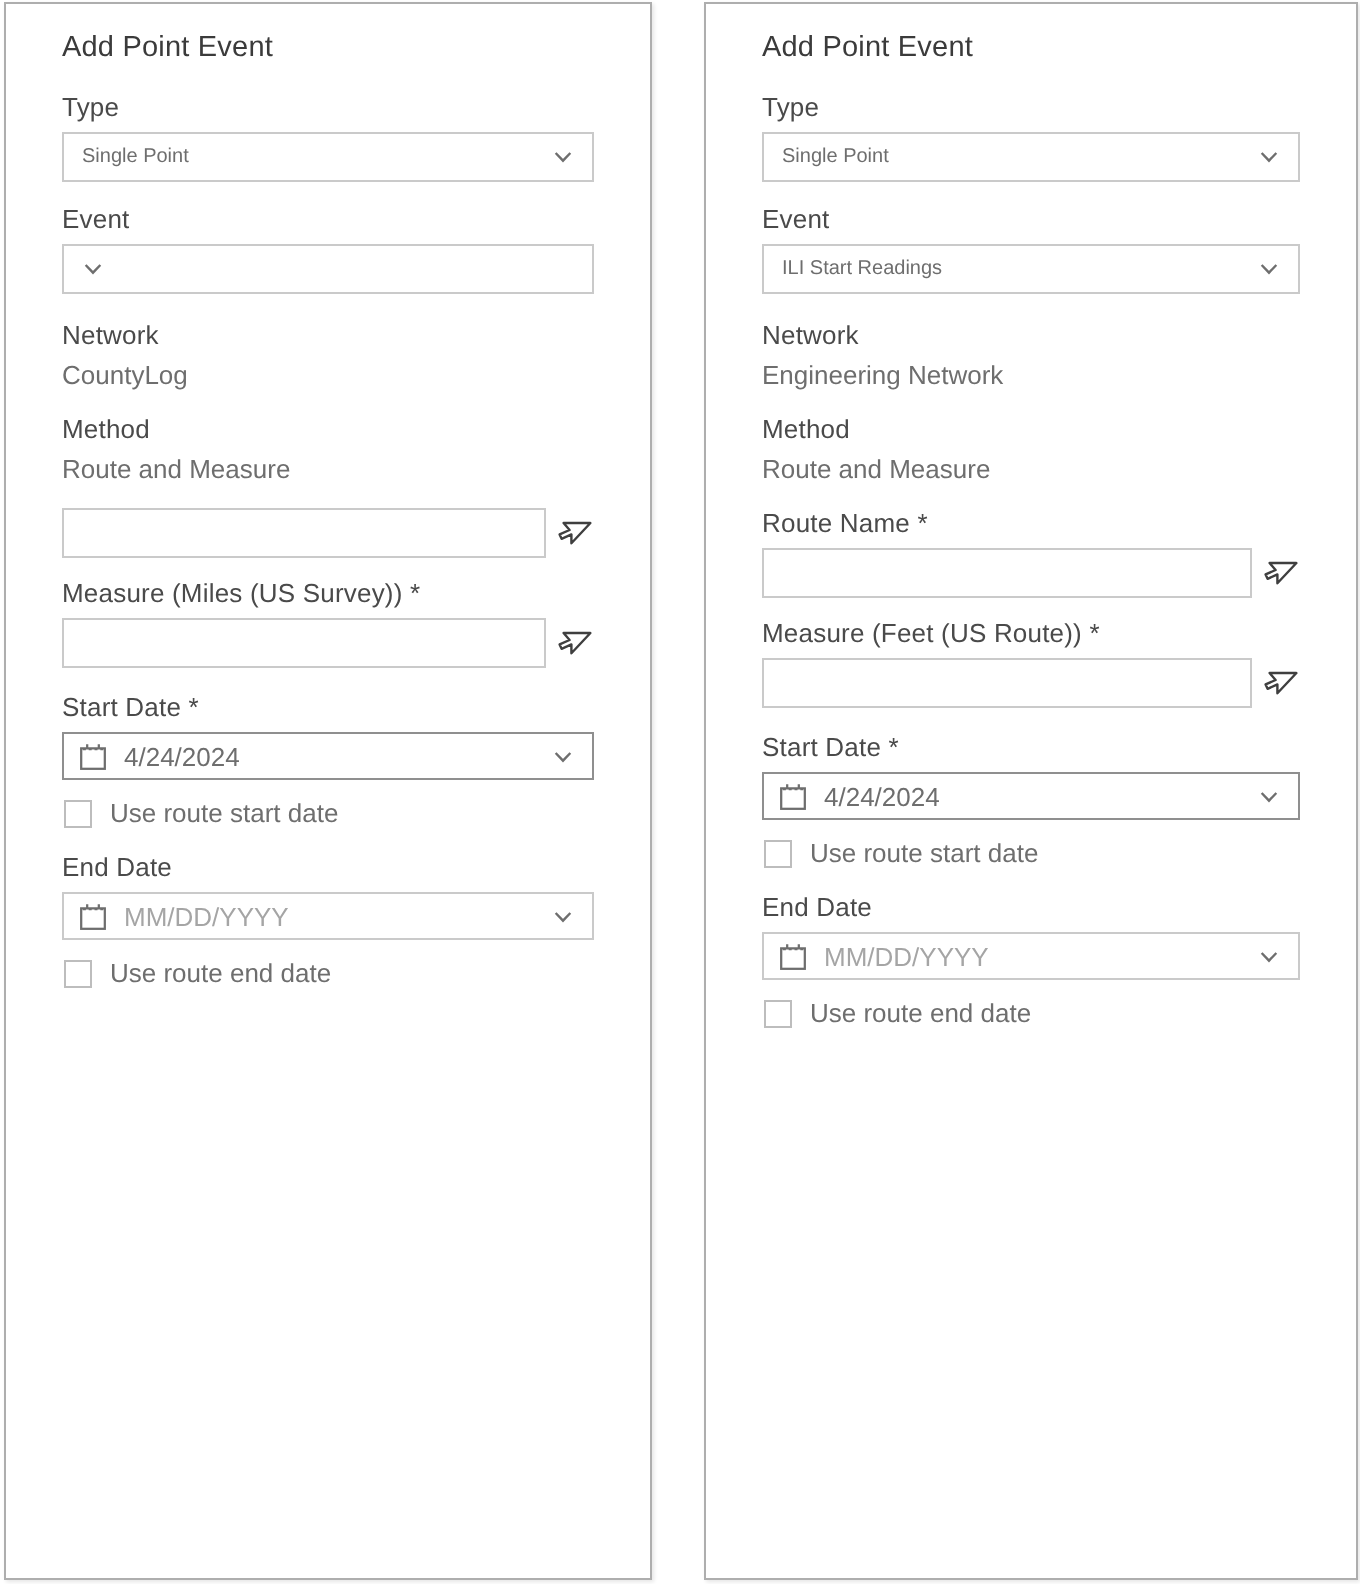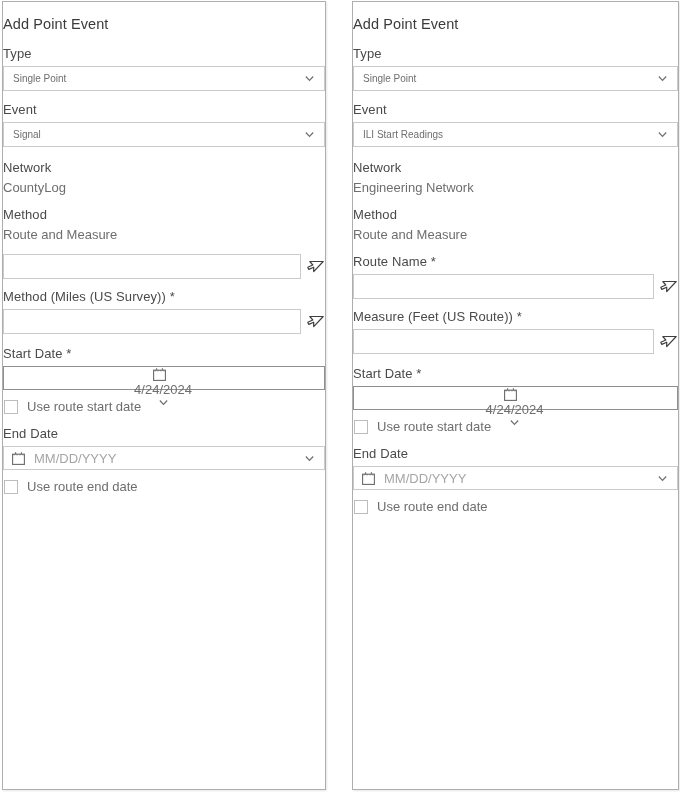--- a/index.html
+++ b/index.html
@@ -14,21 +14,21 @@
     padding-left: 2px;
     padding-top: 1px;
     gap: 26px;
   }
   .panel {
     width: 324px;
     height: 789px;
     border: 1px solid var(--panel-border, #aeaeae);
     box-shadow: 1px 1px 2px rgba(0,0,0,0.10);
     background: #ffffff;
-    padding: 14px 0;
+    padding: 14px 28px;
   }
   .panel.right { width: 327px; }
   .title {
     font-size: 14.5px;
     font-weight: 400;
     color: var(--title-text, #3b3b3b);
     line-height: 17px;
     margin-bottom: 13px;
     letter-spacing: 0.1px;
   }
@@ -82,21 +82,21 @@
     min-width: 0;
   }
   .pick {
     width: 19px; height: 19px;
     margin-left: 5px;
     flex: 0 0 auto;
     display: flex; align-items: center; justify-content: center;
     cursor: pointer;
   }
   .datebox { padding: 0 9px 0 7px; height: 24px; }
-  .datebox.start { border-color: var(--start-date-border, #8f8f8f); flex-direction: column; }
+  .datebox.start { border-color: var(--start-date-border, #8f8f8f); }
   .cal { display: flex; align-items: center; margin-right: 8px; color: var(--icon, #6e6e6e); }
   .date-text {
     flex: 1;
     font-size: 13px;
     color: var(--value-text, #6e6e6e);
   }
   .date-text.placeholder { color: var(--placeholder-text, #a5a5a5); }
   .date-group { margin-bottom: 9px; }
   .check-row {
     display: flex;
@@ -134,21 +134,20 @@
           <svg width="11" height="11" viewBox="0 0 12 12">
               <path d="M2 3.8 L6 8 L10 3.8" fill="none" stroke="currentColor" stroke-width="1.3"></path>
             </svg>
         </span>
       </div>
     </div>
 
     <div class="group" style="margin-bottom:13px;">
       <div class="label">Event</div>
       <div class="select">
-        <span class="select-text">Signal</span>
         <span class="chev">
           <svg width="11" height="11" viewBox="0 0 12 12">
               <path d="M2 3.8 L6 8 L10 3.8" fill="none" stroke="currentColor" stroke-width="1.3"></path>
             </svg>
         </span>
       </div>
     </div>
 
     <div class="ro-group">
       <div class="label">Network</div>
@@ -162,21 +161,21 @@
 
     <div class="input-row">
       <input class="text-input" value="" style="">
       <span class="pick">
         <svg width="19" height="19" viewBox="0 0 19 19">
             <path d="M4.5 1.8 L4.5 15.2 L8 12.2 L10.2 17.2 L12.4 16.2 L10.2 11.3 L14.6 11.3 Z" transform="rotate(90 9.5 9.5)" fill="#ffffff" stroke="#3f3f3f" stroke-width="1.2" stroke-linejoin="round"></path>
           </svg>
       </span>
     </div>
 
-    <div class="label">Method (Miles (US Survey)) *</div>
+    <div class="label">Measure (Miles (US Survey)) *</div>
     <div class="input-row" style="margin-bottom:12px;">
       <input class="text-input" value="" style="">
       <span class="pick">
         <svg width="19" height="19" viewBox="0 0 19 19">
             <path d="M4.5 1.8 L4.5 15.2 L8 12.2 L10.2 17.2 L12.4 16.2 L10.2 11.3 L14.6 11.3 Z" transform="rotate(90 9.5 9.5)" fill="#ffffff" stroke="#3f3f3f" stroke-width="1.2" stroke-linejoin="round"></path>
           </svg>
       </span>
     </div>
 
     <div class="date-group">

